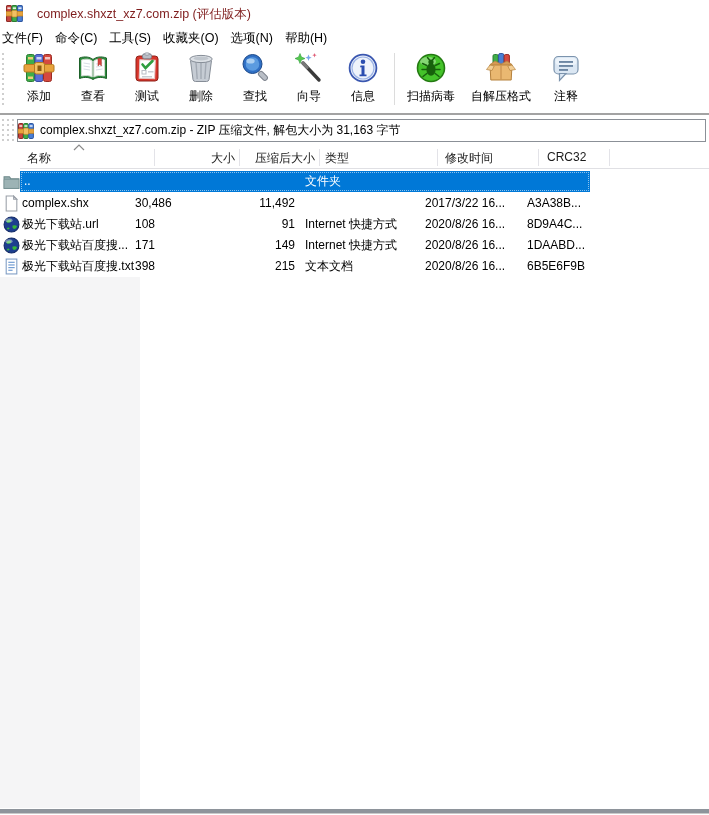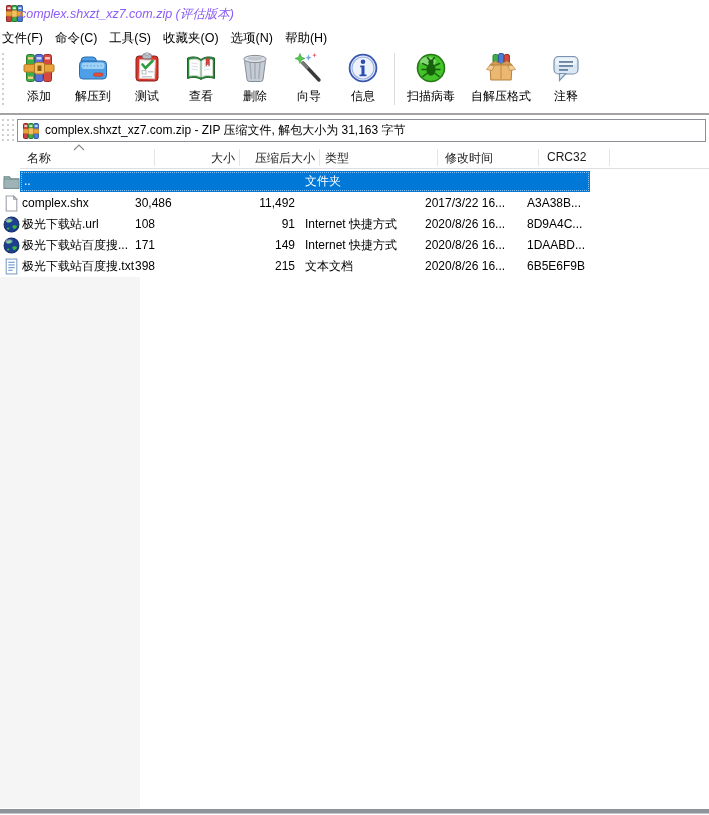--- a/index.html
+++ b/index.html
@@ -5,21 +5,21 @@
   * { margin:0; padding:0; box-sizing:border-box; }
   html,body { width:709px; height:815px; }
   body {
     position:relative; overflow:hidden; background:#ffffff;
     font-family:"Liberation Sans","DejaVu Sans",sans-serif; color:#000;
     -webkit-font-smoothing:antialiased;
   }
   
   .titlebar { position:absolute; left:0; top:0; width:709px; height:27px; background:#fff; }
   .titlebar .appicon { position:absolute; left:6px; top:5px; }
-  .titlebar .title { position:absolute; left:20px; top:6px; font-size:12.5px; color:#8b5cf6; white-space:nowrap;font-style:italic; }
+  .titlebar .title { position:absolute; left:37px; top:6px; font-size:12.5px; color:#7f1d1d; white-space:nowrap; }
   
   .menubar { position:absolute; left:0; top:27px; width:709px; height:22px; display:flex; align-items:center; padding-left:2px; background:#fff; }
   .menu-item { font-size:12.5px; padding:3px 0; margin-right:12px; white-space:nowrap; cursor:default; }
   
   .toolbar { position:absolute; left:0; top:49px; width:709px; height:64px; background:#fff; display:flex; align-items:flex-start; }
   .tb-grip { margin:4px 2px 0 2px; height:54px; width:8px;
     background-image:repeating-linear-gradient(to bottom,#cfcfcf 0 2px,transparent 2px 5px);
     background-size:2px 100%; background-position:0 0, 5px 0; background-repeat:repeat-y;
     box-shadow:5px 0 0 -3px transparent; }
   .tb-grip::after{ content:""; }
@@ -30,21 +30,21 @@
   
   .tool-sep-line { position:absolute; left:0; top:113px; width:709px; height:2px; background:#a3a3a3; }
   
   .addressbar { position:absolute; left:0; top:115px; width:709px; height:31px; background:#fff; }
   .ab-grips { position:absolute; left:2px; top:4px; height:23px; width:13px;
     background-image:repeating-linear-gradient(to bottom,#cfcfcf 0 2px,transparent 2px 5px),
                      repeating-linear-gradient(to bottom,#cfcfcf 0 2px,transparent 2px 5px),
                      repeating-linear-gradient(to bottom,#cfcfcf 0 2px,transparent 2px 5px);
     background-size:2px 100%; background-position:0 0,5px 0,10px 0; background-repeat:no-repeat; }
   .ab-field { position:absolute; left:17px; top:4px; width:689px; height:23px; background:#fff;
-    border:1px solid #8b9097; display:flex; align-items:center; padding-left:5px; }
+    border:1px solid #8b9097; display:flex; align-items:center; }
   .ab-field .ab-text { font-size:12px; margin-left:6px; white-space:nowrap; }
   
   .lv-header { position:absolute; left:0; top:146px; width:709px; height:23px; background:#fff; border-bottom:1px solid #e0e0e4;margin-left:20px; }
   .hcell { position:absolute; top:4px; height:18px; font-size:12px; color:#1a1a1a; white-space:nowrap; cursor:default; }
   .hdiv { position:absolute; top:3px; height:17px; width:1px; background:#e3e3e8; }
   .sort-caret { position:absolute; left:52px; top:-3px; }
   
   .listarea { position:absolute; left:0; top:169px; width:709px; height:110px; background:#fff; }
   .row { position:absolute; left:0; width:592px; height:21px; cursor:default; }
   .row .cell { position:absolute; top:0; height:21px; line-height:21px; font-size:12px; white-space:nowrap; overflow:hidden; }
@@ -101,46 +101,20 @@
       <rect x="13.5" y="5" width="5" height="2.5" fill="#cdd6f5"></rect>
       <rect x="20.5" y="2.5" width="8" height="27" rx="2" fill="#d5493f" stroke="#9c2c24"></rect>
       <rect x="22" y="5" width="5" height="2.5" fill="#f3c3bf"></rect>
       <rect x="1" y="12.5" width="30" height="7.5" rx="1.5" fill="#e8a33d" stroke="#b57a20"></rect>
       <rect x="11.5" y="10.5" width="10" height="11.5" rx="2" fill="#f2c063" stroke="#b57a20"></rect>
       <rect x="14.5" y="13.5" width="4" height="5.5" fill="#8a5a10"></rect>
     </svg>
     <span class="tlabel">添加</span>
   </div>
 
-  <div class="tbtn">
-    <svg width="32" height="32" viewBox="0 0 32 32">
-      <rect x="2.5" y="9" width="27" height="18" rx="3.5" fill="#4da0e8" stroke="#2a6cae"></rect>
-      <path d="M4 9 q0-4 4-4 h8 q3 0 3.5 4 Z" fill="#4da0e8" stroke="#2a6cae"></path>
-      <rect x="4.5" y="10.5" width="23" height="6.5" rx="2.5" fill="#9fd0f5"></rect>
-      <g stroke="#5a9fd0" stroke-width="1" stroke-dasharray="1.5 2">
-        <line x1="6" y1="13.8" x2="26" y2="13.8"></line>
-      </g>
-      <rect x="16.5" y="21" width="9.5" height="3.2" rx="1.6" fill="#e8503a" stroke="#b03020" stroke-width="0.6"></rect>
-    </svg>
-    <span class="tlabel">解压到</span>
-  </div>
-
-  <div class="tbtn">
-    <svg width="32" height="32" viewBox="0 0 32 32">
-      <rect x="5" y="4" width="22" height="25" rx="3" fill="#d8352b" stroke="#8f221a"></rect>
-      <rect x="8.5" y="8" width="15.5" height="18.5" fill="#ffffff" stroke="#e3c8c6" transform="rotate(2 16 17)"></rect>
-      <rect x="11.5" y="1.8" width="9" height="5" rx="2" fill="#b9bec6" stroke="#7d838d"></rect>
-      <rect x="13.8" y="0.8" width="4.4" height="2.4" rx="1.2" fill="#d7dbe0" stroke="#7d838d" stroke-width="0.6"></rect>
-      <path d="M11.5 12.5 l3 3.5 L21.5 9" stroke="#2f9e3f" stroke-width="2.6" fill="none" stroke-linecap="round"></path>
-      <rect x="11" y="18.5" width="4" height="3.5" fill="none" stroke="#b9bec6"></rect>
-      <rect x="17" y="19" width="5.5" height="1.5" fill="#c9cdd3"></rect>
-      <rect x="11" y="24" width="10" height="1.5" fill="#c9cdd3"></rect>
-    </svg>
-    <span class="tlabel">测试</span>
-  </div>
 
   <div class="tbtn">
     <svg width="32" height="32" viewBox="0 0 32 32">
       <path d="M2.5 6 C8 4, 13 5, 16 7.5 C19 5, 24 4, 29.5 6 V26.5 C24 24.5, 19 25.5, 16 27.5 C13 25.5, 8 24.5, 2.5 26.5 Z" fill="#2e8b3d" stroke="#1d6129"></path>
       <path d="M4.5 8 C9 6.5, 12.8 7, 15.2 9 V25 C12.8 23.4, 9 23, 4.5 24 Z" fill="#ffffff" stroke="#cfd8cf"></path>
       <path d="M27.5 8 C23 6.5, 19.2 7, 16.8 9 V25 C19.2 23.4, 23 23, 27.5 24 Z" fill="#ffffff" stroke="#cfd8cf"></path>
       <g stroke="#d9dfe6" stroke-width="1">
         <line x1="6.5" y1="11" x2="13" y2="12"></line>
           <line x1="6.5" y1="14" x2="13" y2="15"></line>
         <line x1="6.5" y1="17" x2="13" y2="18"></line>
@@ -148,32 +122,55 @@
         <line x1="19" y1="15" x2="25.5" y2="14"></line>
           <line x1="19" y1="18" x2="25.5" y2="17"></line>
       </g>
       <path d="M21 6.5 h3.4 v7.5 l-1.7 -2 l-1.7 2 Z" fill="#d6453f" stroke="#a03028" stroke-width="0.5"></path>
     </svg>
     <span class="tlabel">查看</span>
   </div>
 
   <div class="tbtn">
     <svg width="32" height="32" viewBox="0 0 32 32">
+      <rect x="5" y="4" width="22" height="25" rx="3" fill="#d8352b" stroke="#8f221a"></rect>
+      <rect x="8.5" y="8" width="15.5" height="18.5" fill="#ffffff" stroke="#e3c8c6" transform="rotate(2 16 17)"></rect>
+      <rect x="11.5" y="1.8" width="9" height="5" rx="2" fill="#b9bec6" stroke="#7d838d"></rect>
+      <rect x="13.8" y="0.8" width="4.4" height="2.4" rx="1.2" fill="#d7dbe0" stroke="#7d838d" stroke-width="0.6"></rect>
+      <path d="M11.5 12.5 l3 3.5 L21.5 9" stroke="#2f9e3f" stroke-width="2.6" fill="none" stroke-linecap="round"></path>
+      <rect x="11" y="18.5" width="4" height="3.5" fill="none" stroke="#b9bec6"></rect>
+      <rect x="17" y="19" width="5.5" height="1.5" fill="#c9cdd3"></rect>
+      <rect x="11" y="24" width="10" height="1.5" fill="#c9cdd3"></rect>
+    </svg>
+    <span class="tlabel">测试</span>
+  </div>
+
+  <div class="tbtn">
+    <svg width="32" height="32" viewBox="0 0 32 32">
       <path d="M5.5 8.5 L8 27.5 a2.5 2.5 0 0 0 2.5 2 h11 a2.5 2.5 0 0 0 2.5-2 L26.5 8.5" fill="#c6ccd4" stroke="#868d97"></path>
       <g stroke="#a3aab4" stroke-width="1.4">
         <line x1="11" y1="10" x2="12.2" y2="27"></line>
           <line x1="16" y1="10" x2="16" y2="27"></line>
           <line x1="21" y1="10" x2="19.8" y2="27"></line>
       </g>
       <ellipse cx="16" cy="7" rx="11.2" ry="3.6" fill="#dde1e6" stroke="#868d97"></ellipse>
       <ellipse cx="16" cy="6.4" rx="7.5" ry="2" fill="#c0c6cd"></ellipse>
     </svg>
     <span class="tlabel">删除</span>
   </div>
 
+  <div class="tbtn">
+    <svg width="32" height="32" viewBox="0 0 32 32">
+      <rect x="19.5" y="19.5" width="10.5" height="5" rx="2.4" fill="#b9bec6" stroke="#7d838d" transform="rotate(45 22 22)"></rect>
+      <circle cx="13.5" cy="12" r="9.5" fill="#2f6fc4" stroke="#1d4a8a"></circle>
+      <circle cx="13.5" cy="12" r="6.8" fill="#5b9be0"></circle>
+      <ellipse cx="11.5" cy="9" rx="4.2" ry="2.6" fill="#abcff2"></ellipse>
+    </svg>
+    <span class="tlabel">查找</span>
+  </div>
 
   <div class="tbtn">
     <svg width="32" height="32" viewBox="0 0 32 32">
       <line x1="10" y1="11" x2="26" y2="28" stroke="#3a3a3a" stroke-width="3.4" stroke-linecap="round"></line>
       <line x1="10" y1="11" x2="14" y2="15.2" stroke="#777777" stroke-width="3.4" stroke-linecap="round"></line>
       <path d="M7 1.5 L8.4 5 L12 6.5 L8.4 8 L7 11.5 L5.6 8 L2 6.5 L5.6 5 Z" fill="#57c84d" stroke="#2f9e3f" stroke-width="0.6"></path>
       <path d="M15.5 2.5 L16.4 4.8 L18.7 5.7 L16.4 6.6 L15.5 8.9 L14.6 6.6 L12.3 5.7 L14.6 4.8 Z" fill="#7aa7e8"></path>
       <path d="M21.5 1 L22.1 2.6 L23.7 3.2 L22.1 3.8 L21.5 5.4 L20.9 3.8 L19.3 3.2 L20.9 2.6 Z" fill="#e0607a"></path>
     </svg>
     <span class="tlabel">向导</span>

